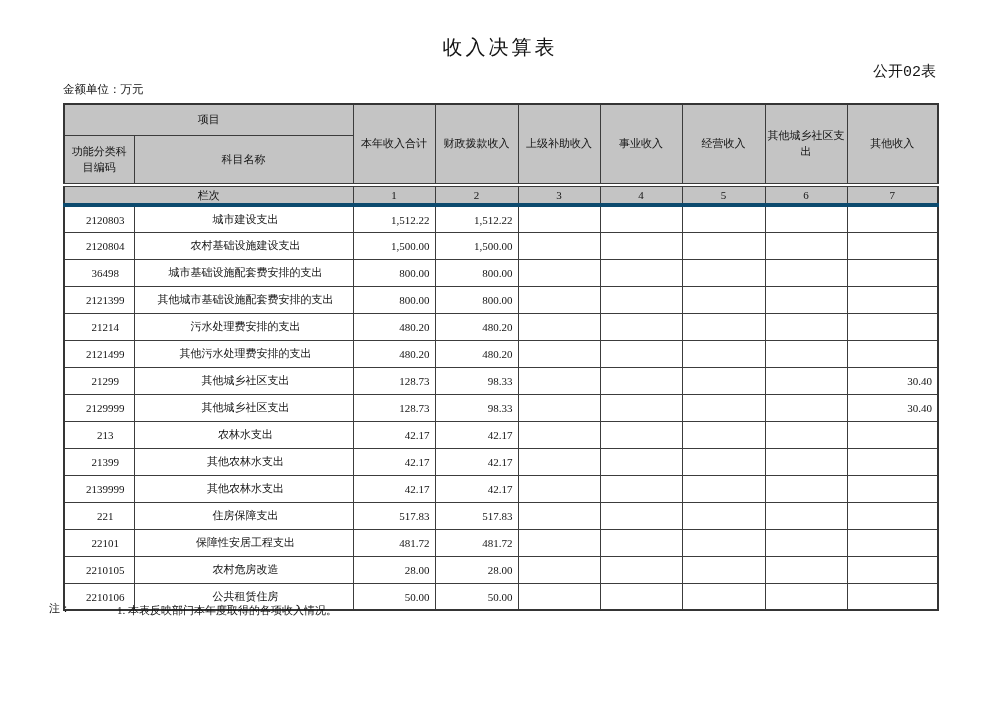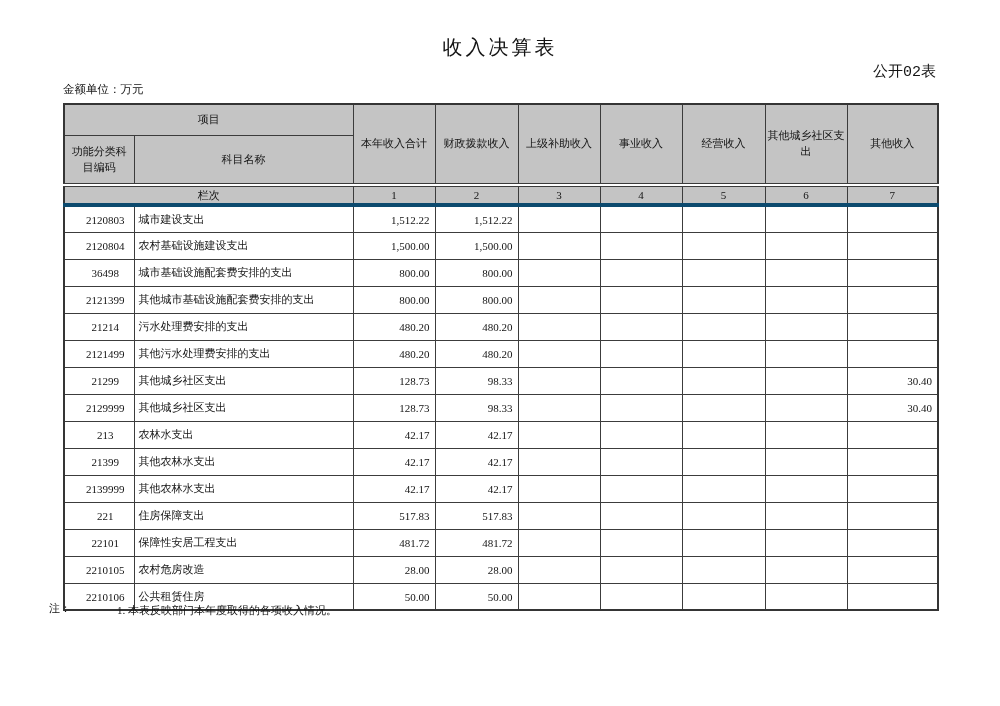--- a/index.html
+++ b/index.html
@@ -62,21 +62,21 @@
   tr.hdr-sub th { height: 50px; }
   tr.lanci td {
     background: #c4c4c4;
     height: 20px;
     text-align: center;
     border-top: 4px double #3c3c3c;
     border-bottom: 4px solid #0c4a6e;
   }
   tbody td { height: 27px; background: #ffffff; }
   tbody td.code { text-align: center; padding-left: 12px; }
-  tbody td.name { text-align: left; padding-left: 4px; }
+  tbody td.name { text-align: center; padding-left: 4px; }
   tbody td.amount { text-align: right; padding-right: 5px; }
   .notes {
     position: absolute;
     top: 601px;
     left: 49px;
     display: flex;
     font-size: 11px;
     color: #141414;
   }
   .notes .prefix { white-space: pre; }

